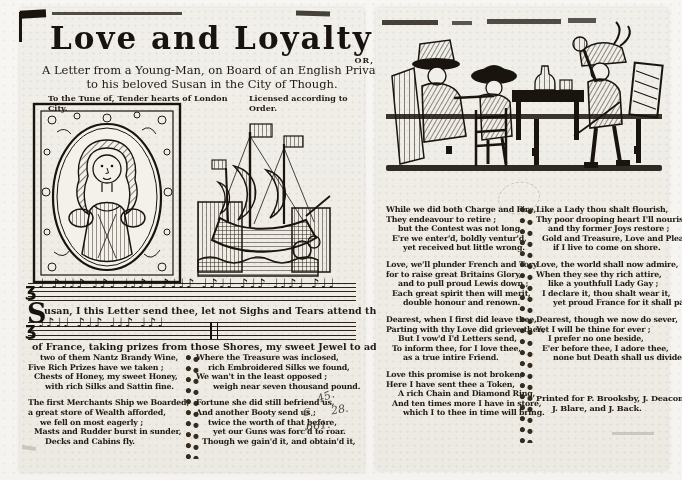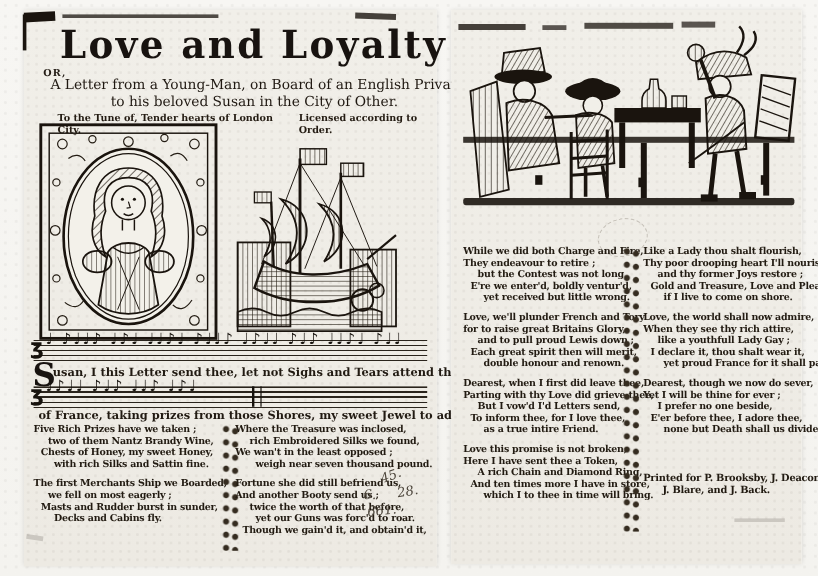--- a/index.html
+++ b/index.html
@@ -23,21 +23,21 @@
     box-shadow:0 0 4px rgba(0,0,0,0.12);
   }
   .page-left{left:20px;top:8px;width:344px;height:464px;}
   .page-right{left:376px;top:8px;width:292px;height:462px;}
   
   .title{
     position:absolute;left:30px;top:12px;width:324px;text-align:center;
     font-size:31px;font-weight:700;letter-spacing:2px;color:#181310;
     transform:scaleY(1.04);white-space:nowrap;
   }
-  .or-line{position:absolute;left:16px;top:47px;width:324px;text-align:left;
+  .or-line{position:absolute;left:30px;top:47px;width:324px;text-align:right;
     font-size:8px;font-weight:700;letter-spacing:1px;color:#241d16;}
   .letter1{position:absolute;left:22px;top:55px;width:340px;text-align:center;
     font-size:11.5px;color:#1f1811;white-space:nowrap;}
   .letter2{position:absolute;left:22px;top:69px;width:340px;text-align:center;
     font-size:11.5px;color:#1f1811;white-space:nowrap;}
   .letter2 .it, .tune .it{}
   .tune{position:absolute;left:28px;top:85px;width:330px;display:flex;
     justify-content:space-between;font-size:8px;font-weight:700;color:#241c13;align-items:flex-end;}
   
   .staff{
@@ -86,21 +86,21 @@
 </head>
 <body>
 
 <div class="scan">
 
   <div class="page page-left">
 
     <div class="title">Love and Loyalty ;</div>
     <div class="or-line">OR,</div>
     <div class="letter1">A Letter from a Young-Man, on Board of an English Privateer,</div>
-    <div class="letter2"><span>to his beloved </span><span class="it">Susan</span><span> in the City of </span><span class="it">Other.</span></div>
+    <div class="letter2"><span>to his beloved </span><span class="it">Susan</span><span> in the City of </span><span class="it">Though.</span></div>
     <div class="tune">
       <span><span class="it">To the Tune of, </span><span>Tender hearts of London City.</span></span>
       <span>Licensed according to Order.</span>
     </div>
   </div>
 
   <svg class="wc" style="left:32px;top:102px;" width="150" height="182" viewBox="0 0 150 182">
     <defs>
       <pattern id="h1" width="5" height="5" patternUnits="userSpaceOnUse" patternTransform="rotate(45)">
         <line x1="0" y1="0" x2="0" y2="5" stroke="#241d14" stroke-width="1.1"></line>
@@ -198,27 +198,28 @@
 
   <div class="staff" style="left:28px;top:322px;width:328px;">
     <span class="clef">ʒ</span>
     <div class="notes" style="width:165px;left:10px;">♩♪♩♩ ♪♩♪ ♩♩♪ ♩♪♩</div>
     <span class="endbar" style="left:182px;"></span>
   </div>
   <div class="lyric" style="left:32px;top:341px;">of France, taking prizes from those Shores, my sweet Jewel to advance.</div>
 
   <div class="verse-col" style="left:28px;top:353px;width:152px;">
       <div class="stanza">
+        <div class="vline ind2">two of them Nantz Brandy Wine,</div>
         <div class="vline ind0">Five Rich Prizes have we taken ;</div>
-        <div class="vline ind2">two of them Nantz Brandy Wine,</div>
         <div class="vline ind1">Chests of Honey, my sweet Honey,</div>
         <div class="vline ind3">with rich Silks and Sattin fine.</div>
       </div>
       <div class="stanza">
         <div class="vline ind0">The first Merchants Ship we Boarded,</div>
+        <div class="vline ind0">a great store of Wealth afforded,</div>
         <div class="vline ind2">we fell on most eagerly ;</div>
         <div class="vline ind1">Masts and Rudder burst in sunder,</div>
         <div class="vline ind3">Decks and Cabins fly.</div>
       </div>
     </div>
   <div class="orn" style="left:183px;top:353px;height:106px;"></div>
   <div class="verse-col" style="left:196px;top:353px;width:155px;">
       <div class="stanza">
         <div class="vline ind0">Where the Treasure was inclosed,</div>
         <div class="vline ind2">rich Embroidered Silks we found,</div>

